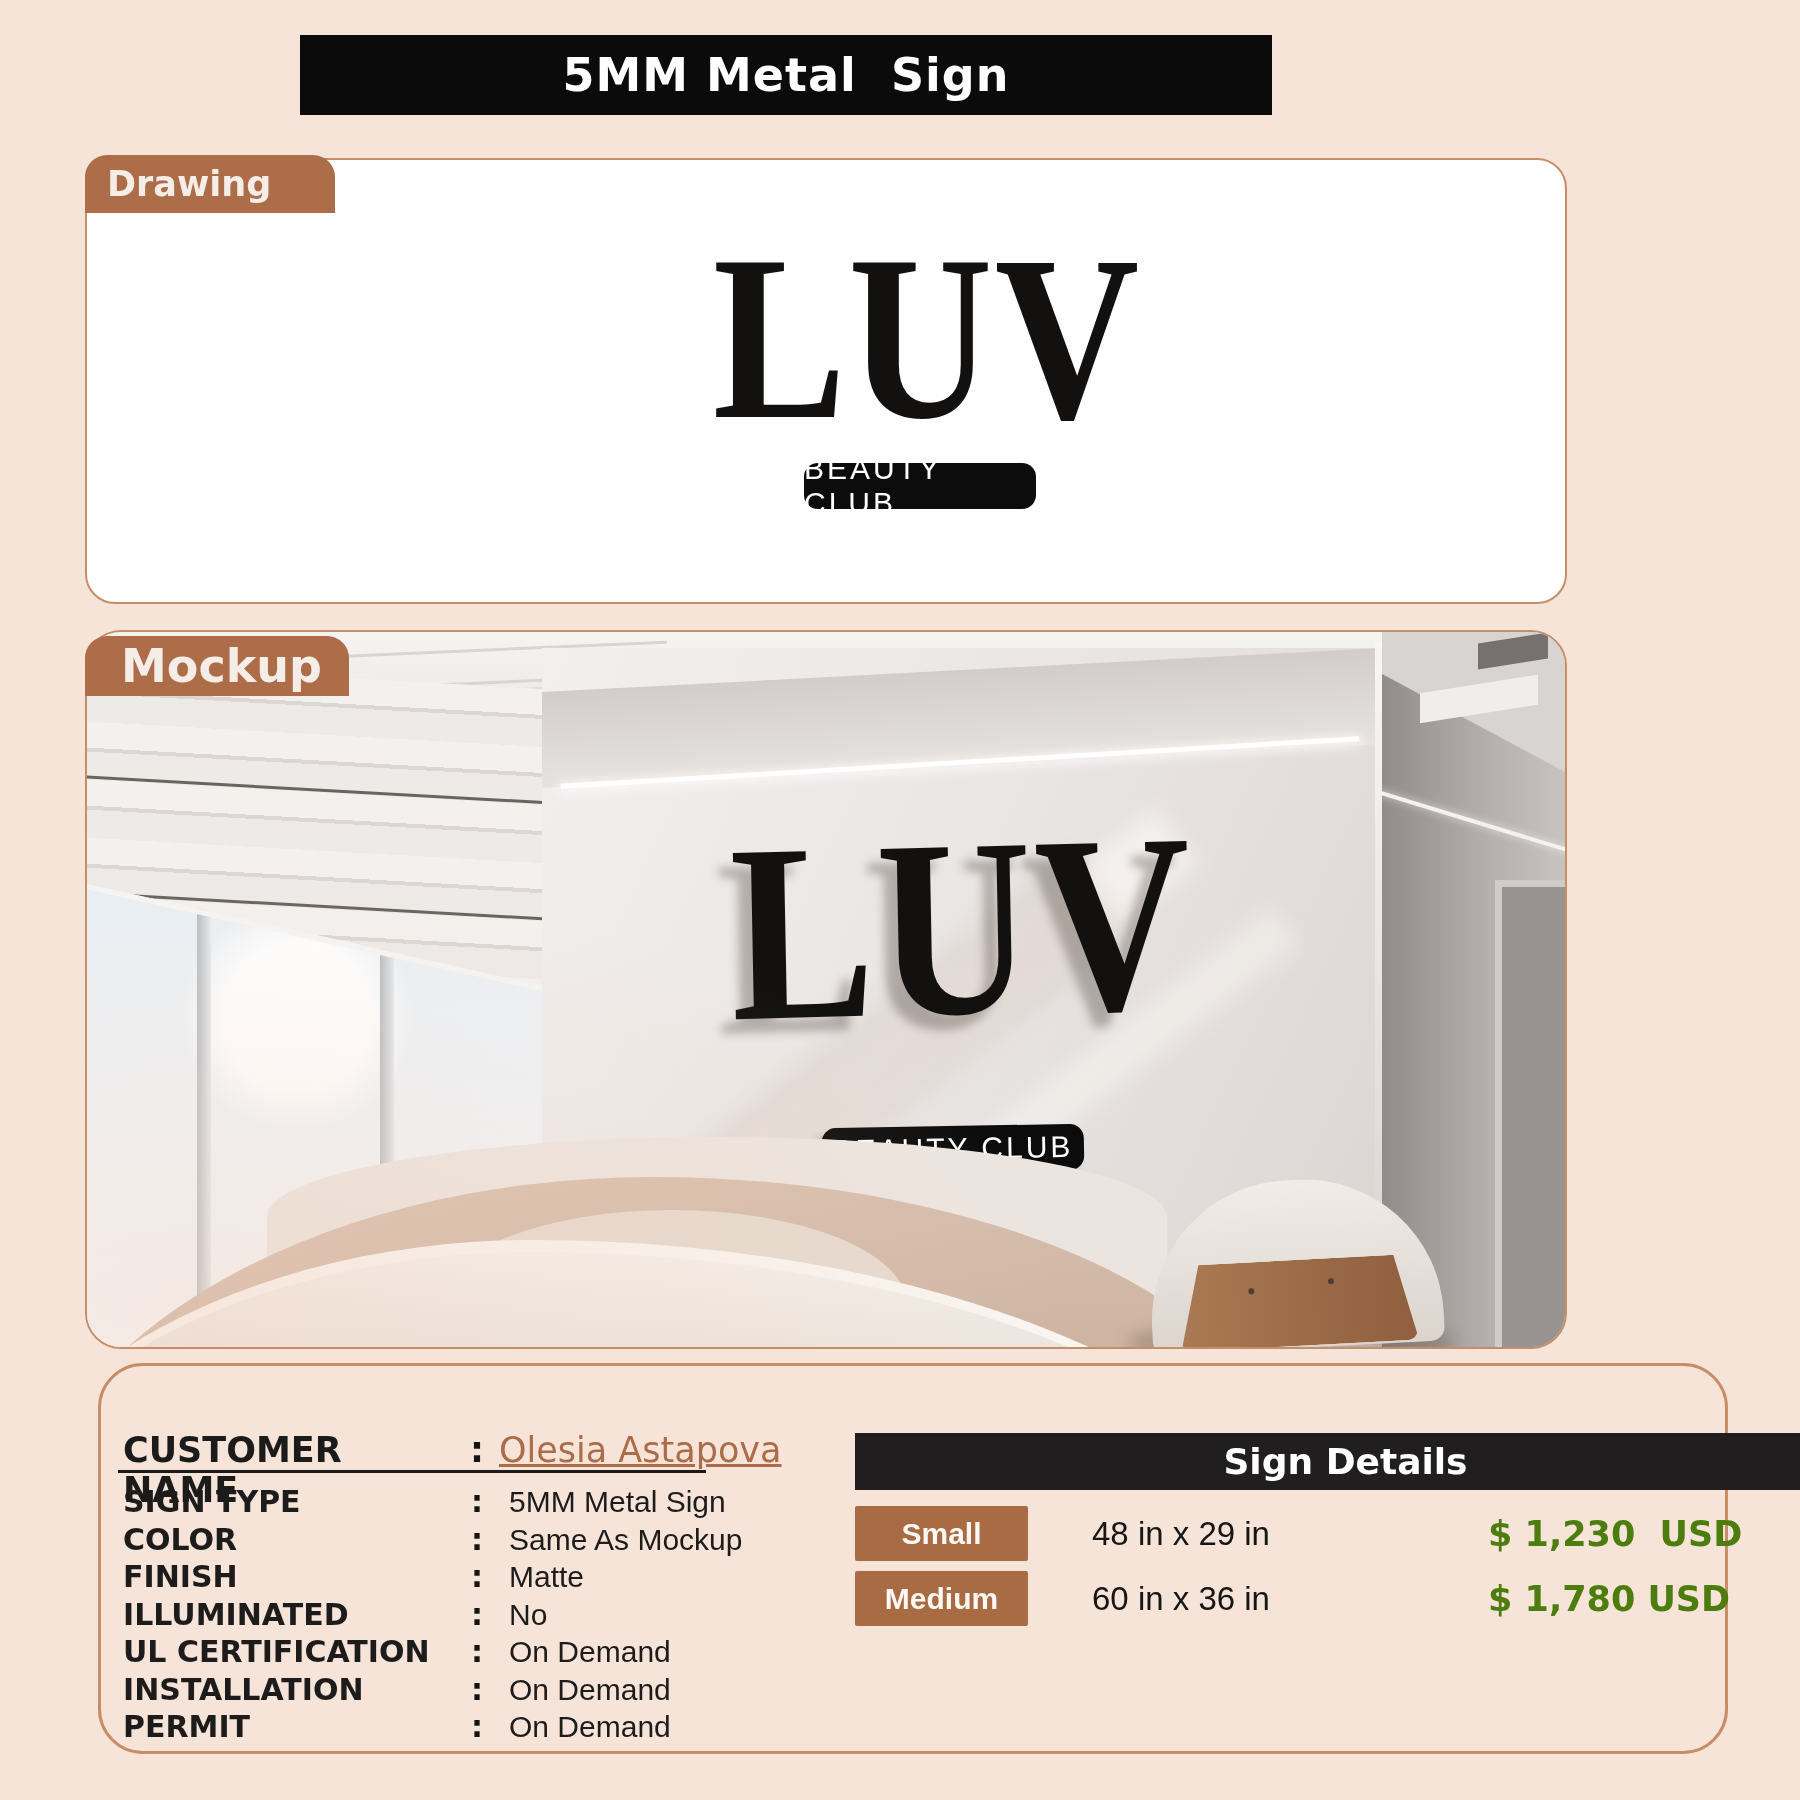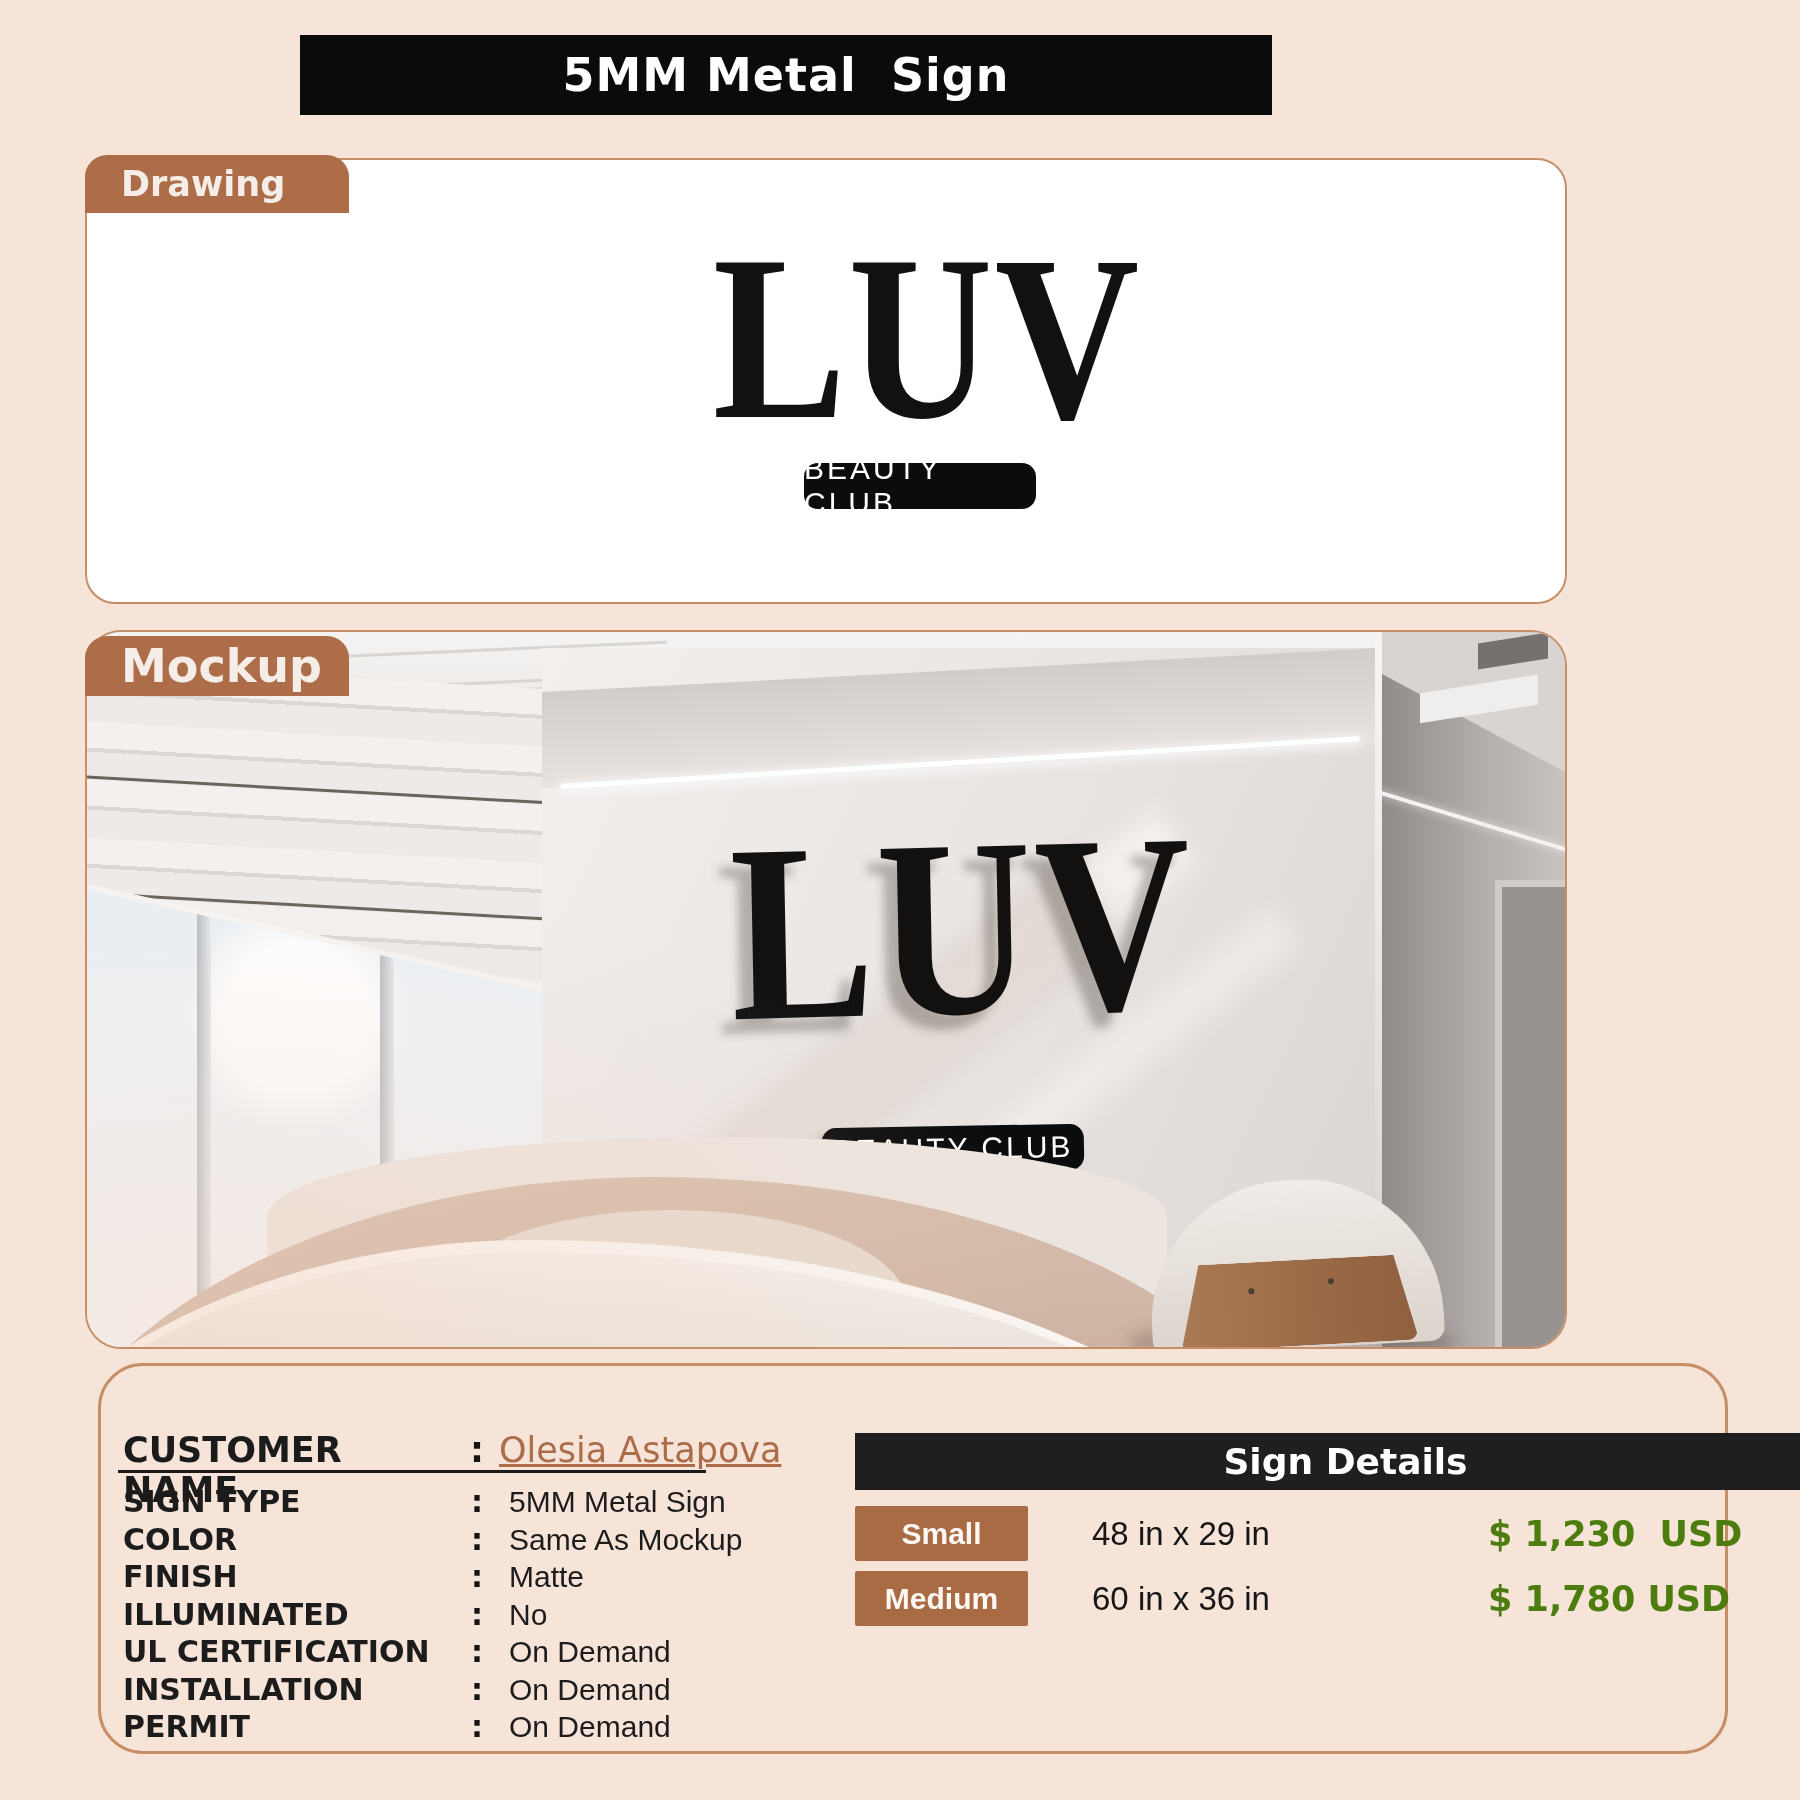--- a/index.html
+++ b/index.html
@@ -5,21 +5,21 @@
   html,body{margin:0;padding:0;background:#f7e4d9;}
   .canvas{position:relative;width:1800px;height:1800px;background:#f7e4d9;overflow:hidden;
           font-family:"DejaVu Sans",sans-serif;color:#141414;}
   
   .titlebar{position:absolute;left:300px;top:35px;width:972px;height:80px;background:#0c0b0b;
             display:flex;align-items:center;justify-content:center;}
   .titlebar span{color:#ffffff;font-size:46px;font-weight:bold;letter-spacing:1px;white-space:pre;}
   
   .tab{position:absolute;background:#ad6d48;color:#f4ede8;font-weight:bold;
        border-radius:22px 22px 0 0;display:flex;align-items:center;z-index:6;}
-  .tab-drawing{left:85px;top:155px;width:228px;height:58px;font-size:35px;padding-left:36px;}
+  .tab-drawing{left:85px;top:155px;width:228px;height:58px;font-size:35px;padding-left:22px;}
   .tab-mockup{left:85px;top:636px;width:228px;height:60px;font-size:46px;padding-left:36px;}
   .tab-quote{left:98px;top:1370px;width:418px;height:58px;font-size:33px;padding-left:34px;}
   
   .drawing-card{position:absolute;left:85px;top:158px;width:1478px;height:442px;background:#ffffff;
                 border:2px solid #c58e67;border-radius:30px;z-index:2;}
   .logo-serif{position:absolute;text-align:center;font-family:"Liberation Serif","DejaVu Serif",serif;
               font-weight:bold;color:#121110;line-height:1;}
   .drawing-logo{left:540px;top:78px;width:600px;font-size:200px;letter-spacing:2px;transform:scaleY(1.18);}
   .badge{position:absolute;background:#0c0c0c;color:#ffffff;border-radius:14px;
          display:flex;align-items:center;justify-content:center;

